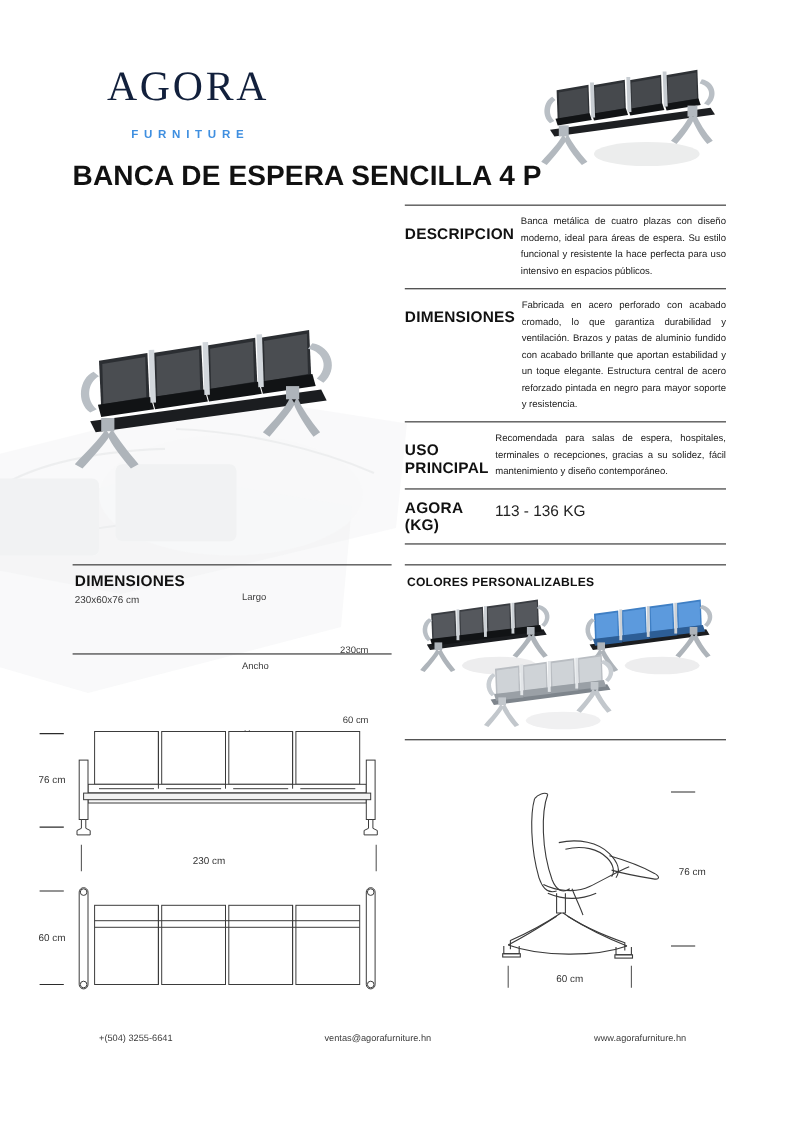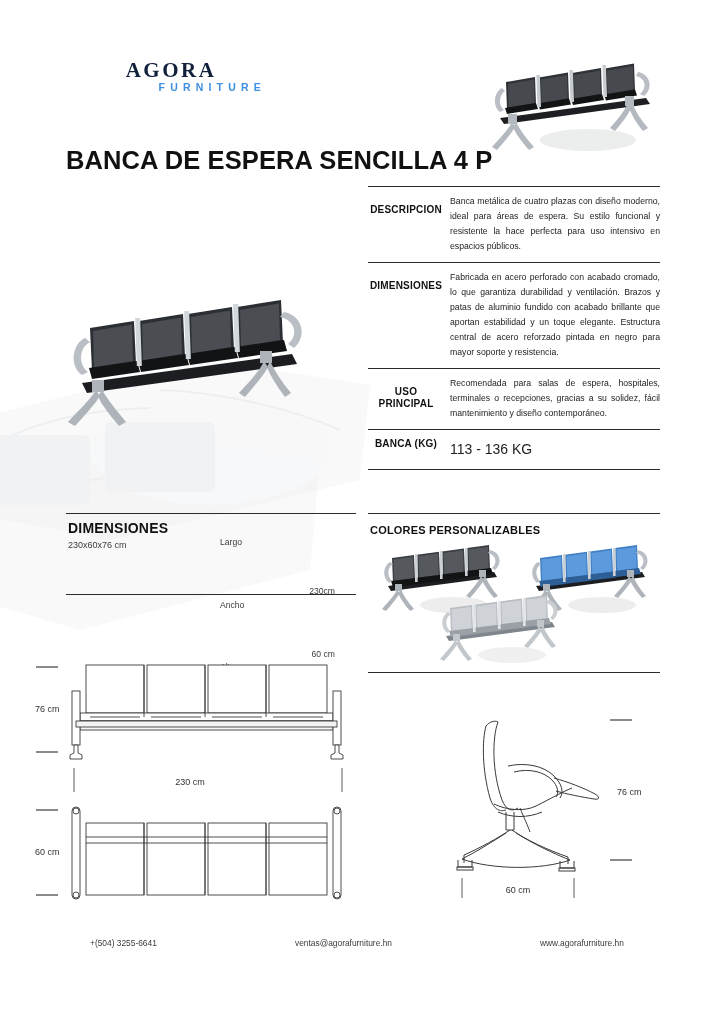--- a/index.html
+++ b/index.html
@@ -33,35 +33,34 @@
   
   .logo-block {
     position: absolute;
     left: 76px;
     top: 60px;
     width: 190px;
     text-align: center;
   }
   .logo-word {
     font-family: "Liberation Serif", serif;
-    font-size: 21px;
+    font-size: 38px;
     letter-spacing: 2.5px;
     color: #12203c;
     line-height: 1;
-    font-weight: 700;
+    font-weight: 400;
   }
   .logo-sub {
-    margin-top: 0;
+    margin-top: 18px;
     font-family: "Liberation Sans", sans-serif;
     font-size: 10.5px;
     letter-spacing: 5.2px;
     color: #3f8fe0;
     font-weight: 700;
     padding-left: 4px;
-    text-align: right;
   }
 
   .page-title {
     position: absolute;
     left: 66px;
     top: 146px;
     font-size: 25.5px;
     font-weight: bold;
     letter-spacing: 0.1px;
     color: #111111;
@@ -96,27 +95,26 @@
     background: #2b2b2b;
     width: 100%;
   }
   .spec-row {
     display: flex;
     align-items: flex-start;
     padding: 7px 0 8px 0;
   }
   .spec-label {
     flex: 0 0 76px;
-    font-size: 10px;
+    font-size: 14px;
     font-weight: bold;
     letter-spacing: 0.2px;
     color: #111;
     padding-top: 10px;
     line-height: 1.2;
-    text-align: center;
   }
   .spec-row.compact .spec-label { padding-top: 1px; }
   .spec-value {
     flex: 1;
     font-size: 8.7px;
     line-height: 1.72;
     color: #222;
     text-align: justify;
     text-align-last: left;
     padding-left: 6px;
@@ -395,21 +393,21 @@
     </div>
     <div class="spec-rule"></div>
 
     <div class="spec-row">
       <div class="spec-label">USO PRINCIPAL</div>
       <div class="spec-value">Recomendada para salas de espera, hospitales, terminales o recepciones, gracias a su solidez, fácil mantenimiento y diseño contemporáneo.</div>
     </div>
     <div class="spec-rule"></div>
 
     <div class="spec-row compact">
-      <div class="spec-label">BANCA (KG)</div>
+      <div class="spec-label">AGORA (KG)</div>
       <div class="spec-value">113 - 136 KG</div>
     </div>
     <div class="spec-rule"></div>
   </div>
 
   <div class="dim-rule"></div>
   <div class="dim-title">DIMENSIONES</div>
   <div class="dim-sum">230x60x76 cm</div>
   <div class="dim-list">
     <div class="dim-item">

